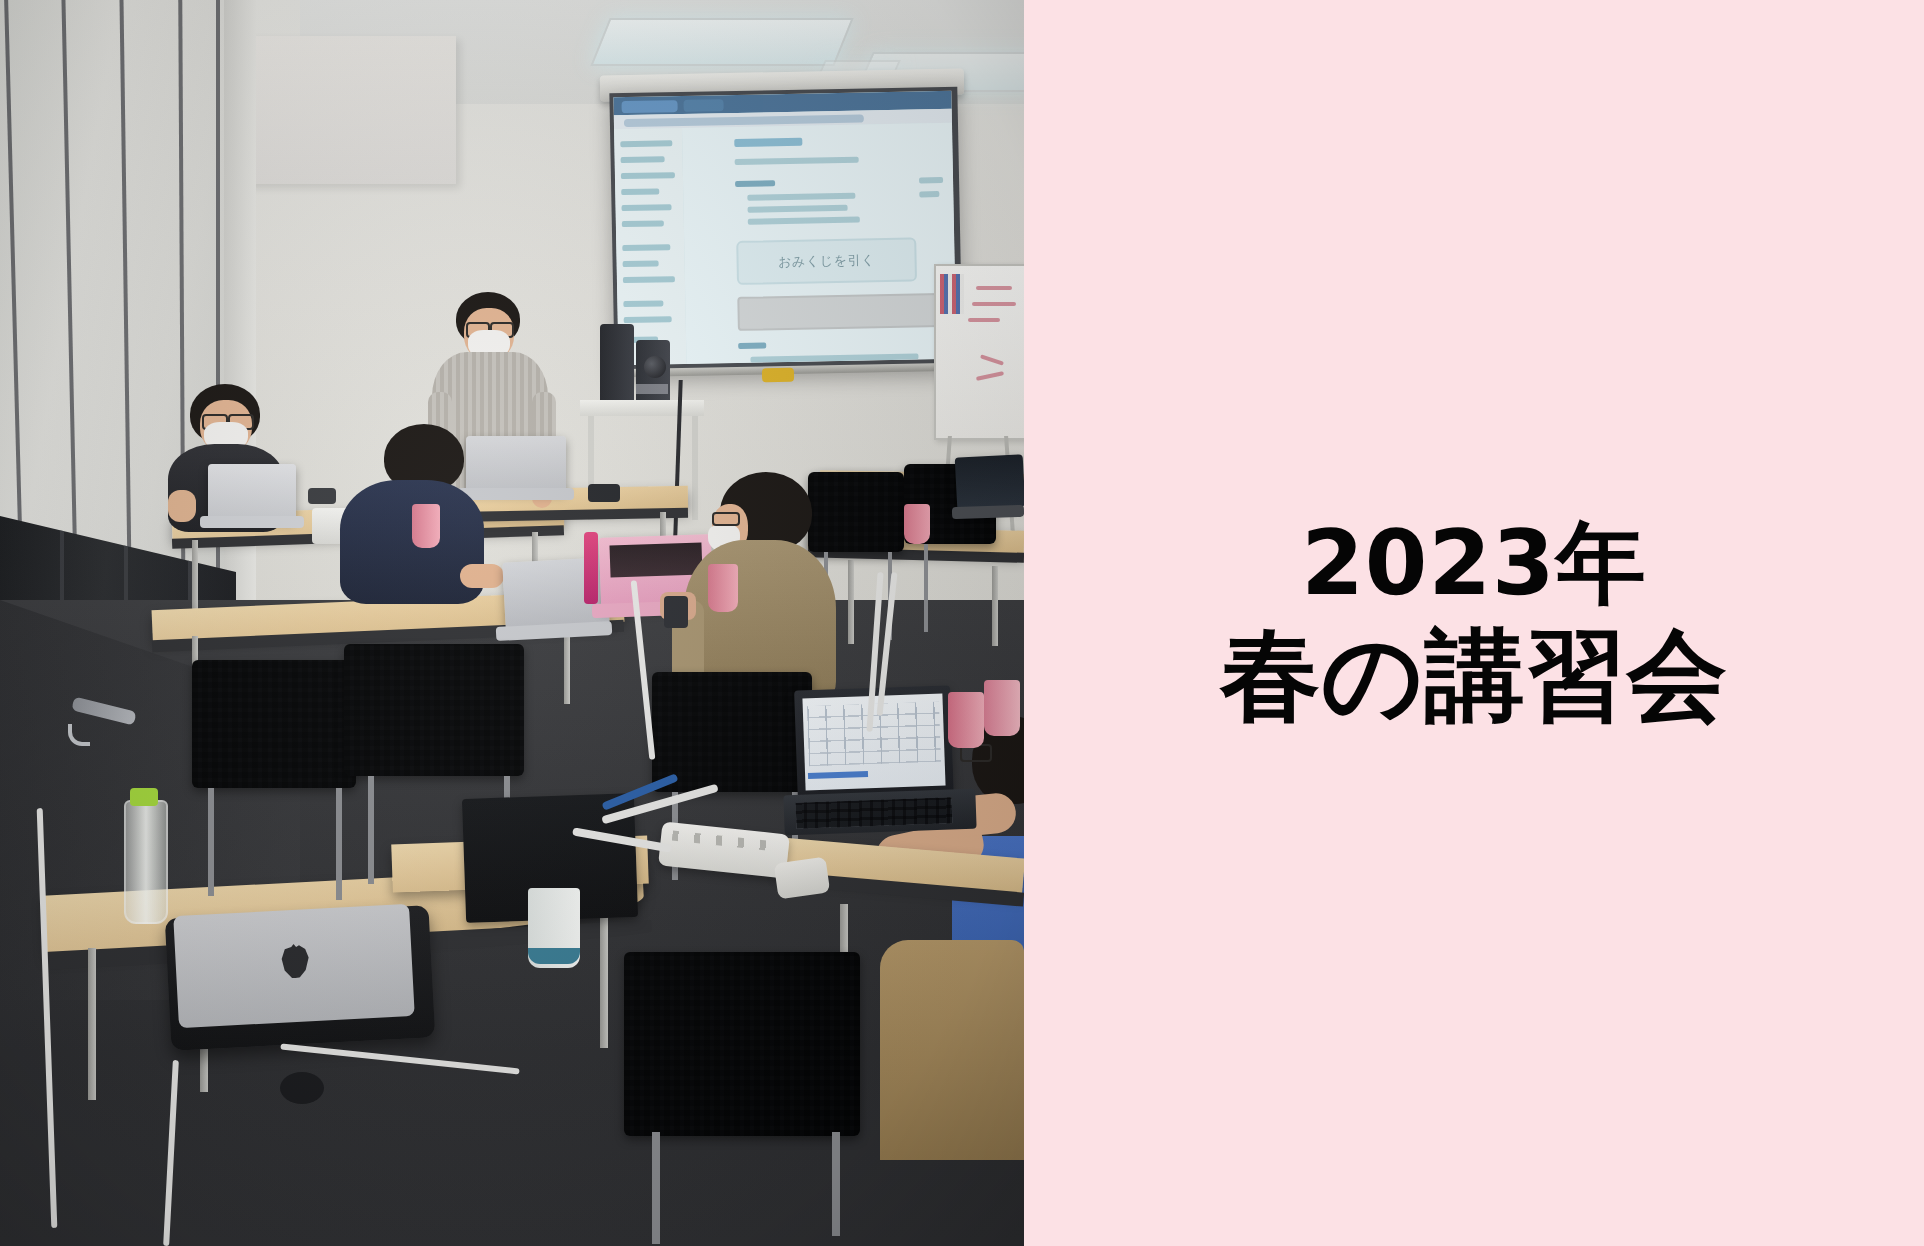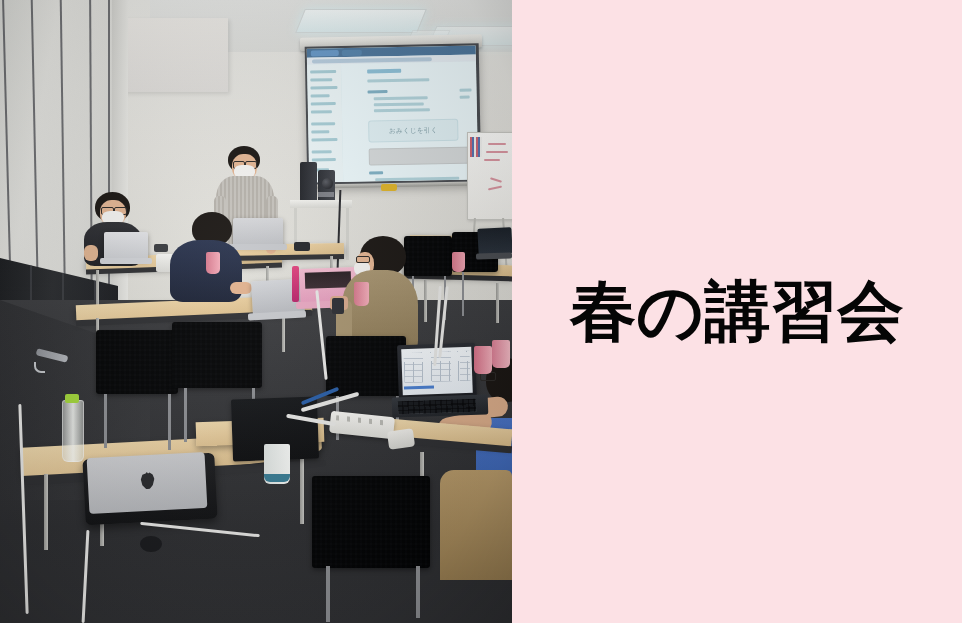--- a/index.html
+++ b/index.html
@@ -140,21 +140,21 @@
 
   
   #panel{position:absolute;left:512px;top:0;width:450px;height:623px;background:#fce1e5;}
   #headline{position:absolute;left:0;top:0;width:450px;height:623px;
     display:flex;flex-direction:column;align-items:center;justify-content:center;
     gap:2px;}
   #headline .line{color:#050505;font-weight:bold;line-height:1.14;
     font-family:"DejaVu Sans","Liberation Sans",sans-serif;text-align:center;
     letter-spacing:.5px;white-space:nowrap;}
   #headline .l-year{font-size:45px;}
-  #headline .l-two,#headline .l-three{font-size:66px;}
+  #headline .l-two,#headline .l-three{font-size:50px;}
 </style>
 </head>
 <body>
 
 <div id="stage">
 
   <div id="photo">
 
     <div class="wall-back"></div>
     <div class="ceiling"></div>
@@ -455,17 +455,18 @@
     <div class="cable" style="left:140px;top:528px;width:120px;height:3px;transform:rotate(6deg)"></div>
     <div style="position:absolute;left:140px;top:536px;width:22px;height:16px;
          background:#1a1b1e;border-radius:50%"></div>
 
     <div style="position:absolute;inset:0;pointer-events:none;
          background:radial-gradient(ellipse at 46% 42%,rgba(255,255,255,.05) 0%,rgba(0,0,0,.13) 78%,rgba(0,0,0,.26) 100%)"></div>
   </div>
 
   <div id="panel">
     <div id="headline">
+      <div class="line l-year">2023年</div>
       <div class="line l-two">春の講習会</div>
     </div>
   </div>
 
 </div>
 
 </body></html>

